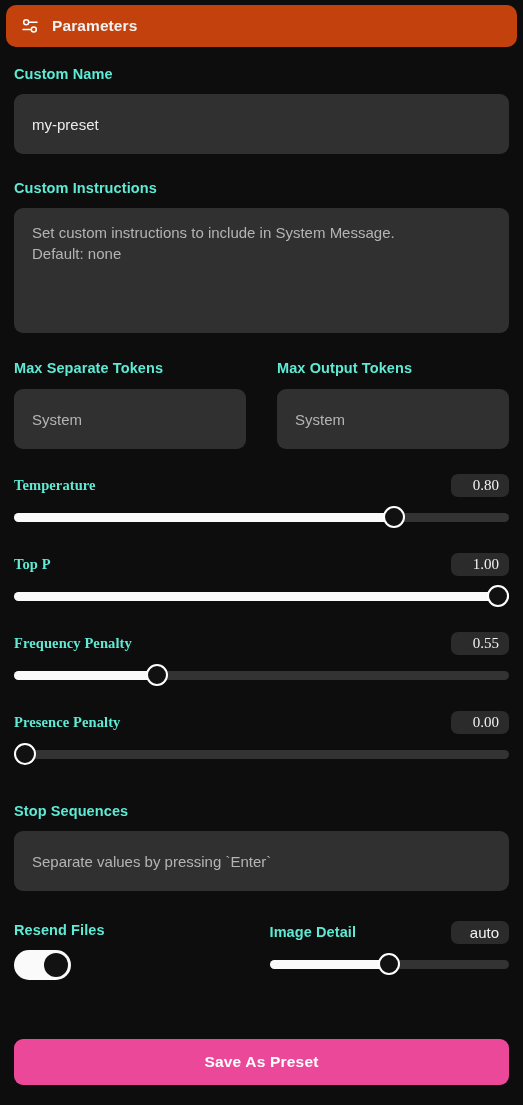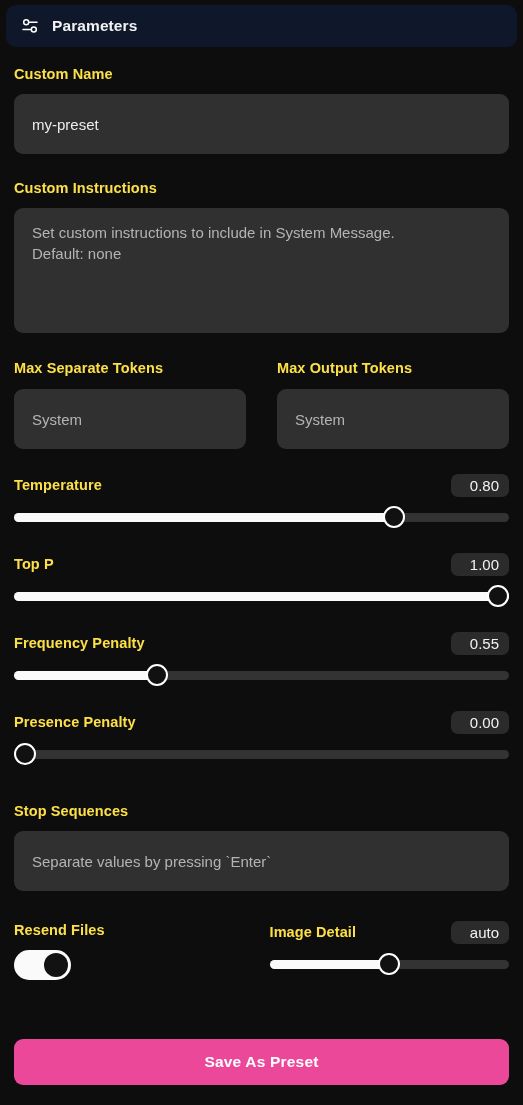--- a/index.html
+++ b/index.html
@@ -16,21 +16,21 @@
     background: #0d0d0d;
     display: flex;
     flex-direction: column;
     padding: 0 0 0 0;
   }
 
   
   .header {
     margin: 5px 6px 0 6px;
     height: 42px;
-    background: #0f172a;
+    background: #c2410c;
     border-radius: 10px;
     display: flex;
     align-items: center;
     padding: 0 14px;
     gap: 12px;
     flex: none;
   }
   .header-icon {
     width: 20px; height: 20px;
     display: block;
@@ -47,21 +47,21 @@
   .body {
     padding: 0 14px;
     flex: 1;
     display: flex;
     flex-direction: column;
   }
 
   .field-label {
     font-size: 14.5px;
     font-weight: bold;
-    color: #fde047;
+    color: #5eead4;
     letter-spacing: .1px;
   }
 
   .text-input {
     background: #303030;
     border: none;
     border-radius: 9px;
     width: 100%;
     height: 60px;
     color: #ececec;
@@ -89,21 +89,21 @@
     display: block;
   }
   .textarea-input::placeholder { color: #b4b4b4; opacity: 1; }
 
   
   .block { display: flex; flex-direction: column; }
   .gap-name      { margin-top: 19px; }
   .gap-after-lbl { margin-top: 12px; }
   .gap-instr     { margin-top: 26px; }
   .gap-tokens    { margin-top: 26px; }
-  .gap-slider    { margin-top: 25px; }
+  .gap-slider    { margin-top: 25px; font-family: Liberation Serif, serif; }
   .gap-stop      { margin-top: 38px; }
   .gap-bottom    { margin-top: 30px; }
 
   
   .two-col {
     display: flex;
     gap: 31px;
   }
   .two-col > .col { flex: 1 1 0; min-width: 0; }
 

